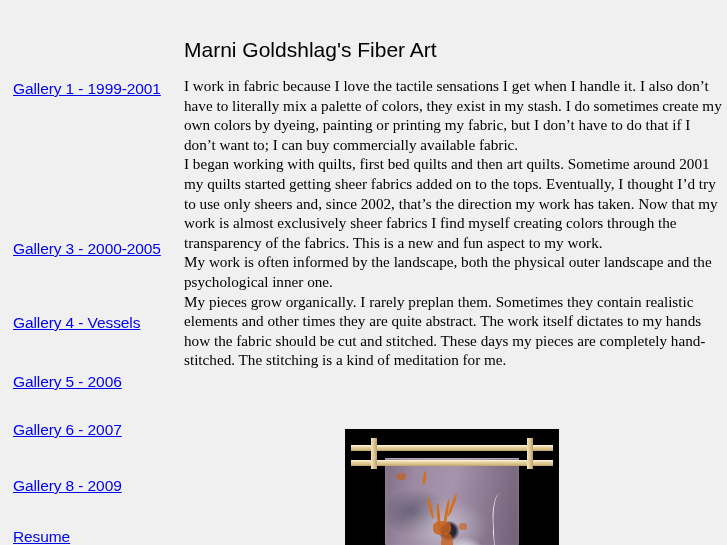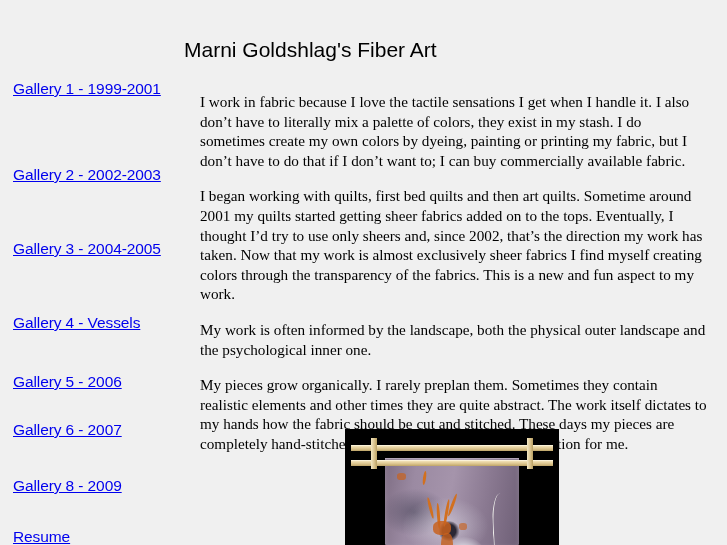--- a/index.html
+++ b/index.html
@@ -64,21 +64,21 @@
     color: #000000;
     white-space: nowrap;
   }
   #body-copy {
     position: absolute;
     top: 76px;
     left: 0;
     width: 540px;
   }
   .para {
-    margin: 16px;
+    margin: 0;
     font-family: "Liberation Serif", serif;
     font-size: 15.2px;
     line-height: 19.6px;
     color: #000000;
     text-align: left;
   }
 
   
   #artwork {
     position: absolute;
@@ -170,22 +170,21 @@
     border-radius: 50%;
   }
 </style>
 </head>
 <body>
 
 <div id="page">
 
   <nav id="sidebar">
     <a class="nav-link" style="top:78px">Gallery 1 - 1999-2001</a>
-    <a class="nav-link" style="top:164px">Gallery 2 - 2002-2003</a>
-    <a class="nav-link" style="top:238px">Gallery 3 - 2004-2005</a>
+    <a class="nav-link" style="top:238px">Gallery 3 - 2000-2005</a>
     <a class="nav-link" style="top:312px">Gallery 4 - Vessels</a>
     <a class="nav-link" style="top:371px">Gallery 5 - 2006</a>
     <a class="nav-link" style="top:419px">Gallery 6 - 2007</a>
     <a class="nav-link" style="top:475px">Gallery 8 - 2009</a>
     <a class="nav-link" style="top:526px">Resume</a>
   </nav>
 
   <div id="main">
 
     <h1 id="page-title">Marni Goldshlag's Fiber Art</h1>

